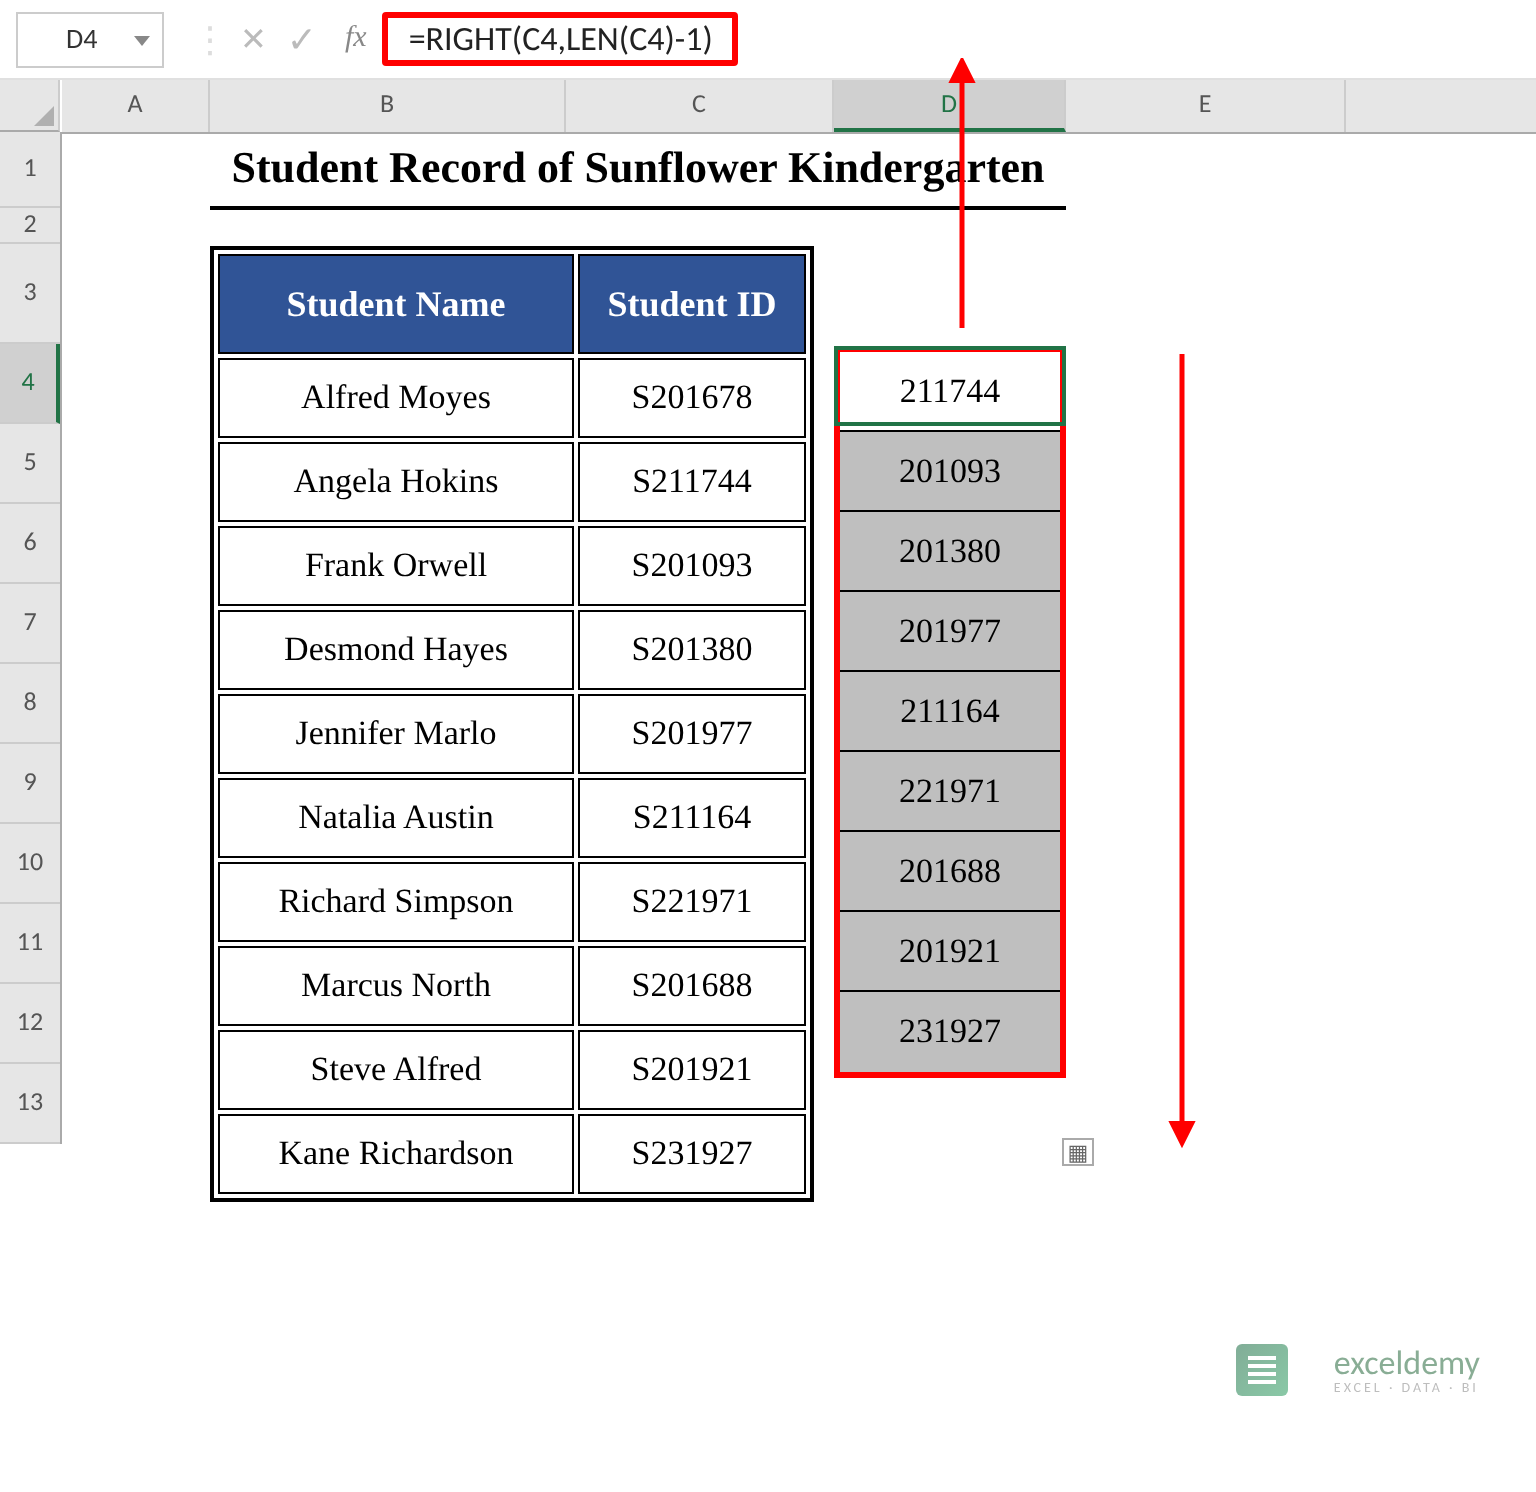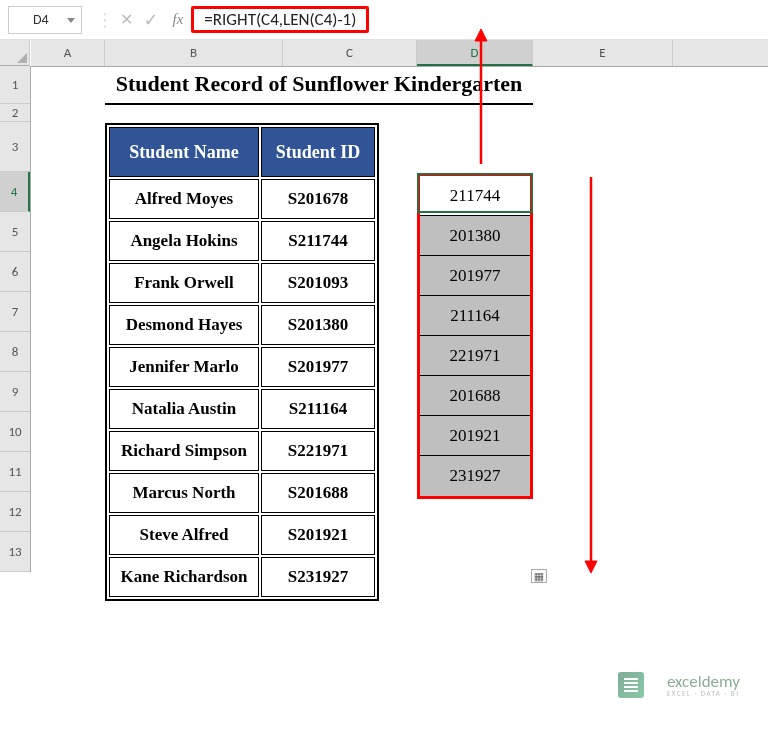--- a/index.html
+++ b/index.html
@@ -30,22 +30,22 @@
   
   .grid { position: relative; }
   
   .wA { width: 74px; } .wB { width: 178px; } .wC { width: 134px; } .wD { width: 116px; } .wE { width: 140px; }
   .h1 { height: 38px; } .h2 { height: 18px; } .h3 { height: 50px; } .hr { height: 40px; }
   
   .title { position: absolute; left: 74px; top: 0; width: 428px; height: 38px; font-family: "Times New Roman", serif; font-weight: bold; font-size: 22px; text-align: center; line-height: 34px; border-bottom: 2px solid #000; }
   
   .data-table { position: absolute; left: 74px; top: 56px; border: 2px solid #000; }
   .data-table thead th { background: #305496; color: #fff; font-family: "Times New Roman", serif; font-weight: bold; font-size: 18px; text-align: center; border: 1px solid #000; height: 50px; }
-  .data-table tbody td { font-family: "Times New Roman", serif; font-size: 17px; text-align: center; border: 1px solid #000; height: 40px; background: #fff; font-weight: bold; }
-  .data-table .cB { width: 150px; } .data-table .cC { width: 114px; margin-top: 25px; }
+  .data-table tbody td { font-family: "Times New Roman", serif; font-size: 17px; text-align: center; border: 1px solid #000; height: 40px; background: #fff; }
+  .data-table .cB { width: 178px; } .data-table .cC { width: 114px; margin-top: 25px; }
   
   .d-col-highlight { position: absolute; left: 386px; top: 106px; width: 116px; border: 3px solid #ff0000; }
   .d-col-highlight div { height: 40px; font-family: "Times New Roman", serif; font-size: 17px; text-align: center; line-height: 40px; border-bottom: 1px solid #000; }
   .d-col-highlight div:first-child { background: #fff; }
   .d-col-highlight div:not(:first-child) { background: #bfbfbf; }
   .d-col-highlight div:last-child { border-bottom: none; }
   
   .active-cell { position: absolute; left: 386px; top: 106px; width: 116px; height: 40px; border: 2px solid #217346; pointer-events: none; }
   
   .fill-handle { position: absolute; left: 500px; top: 502px; width: 16px; height: 14px; border: 1px solid #aaa; background: #fff; font-size: 9px; display: flex; align-items: center; justify-content: center; color: #666; }
@@ -153,20 +153,21 @@
             </tr>
           <tr>
               <td>Kane Richardson</td>
               <td>S231927</td>
             </tr>
         </tbody>
       </table>
 
       <div class="d-col-highlight">
         <div>211744</div>
+        <div>201093</div>
         <div>201380</div>
         <div>201977</div>
         <div>211164</div>
         <div>221971</div>
         <div>201688</div>
         <div>201921</div>
         <div>231927</div>
       </div>
 
       <div class="active-cell"></div>

